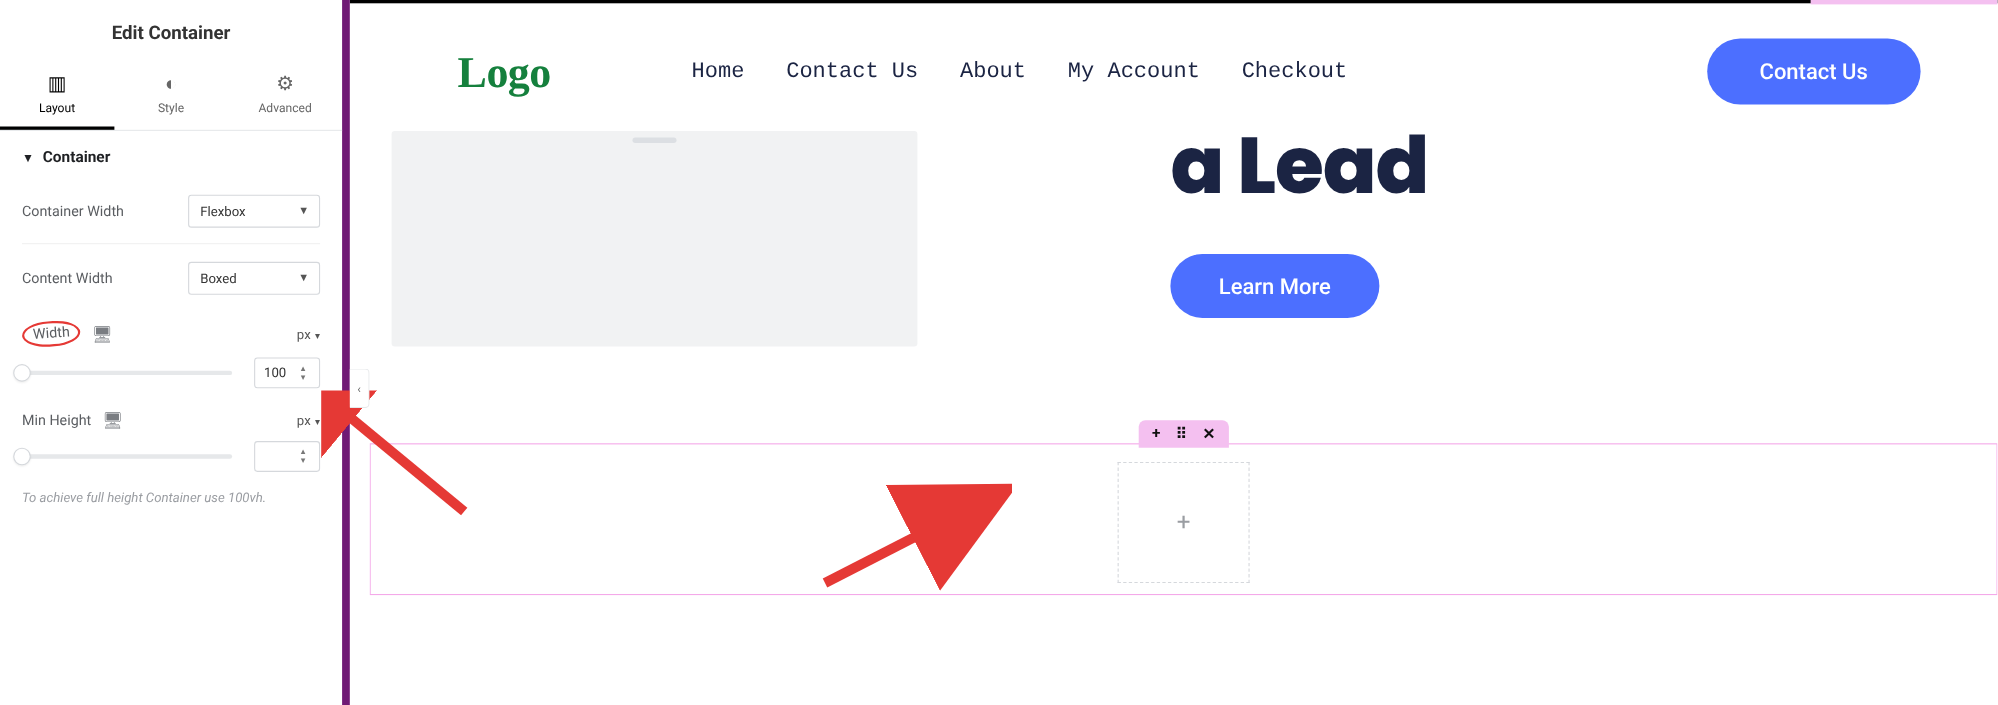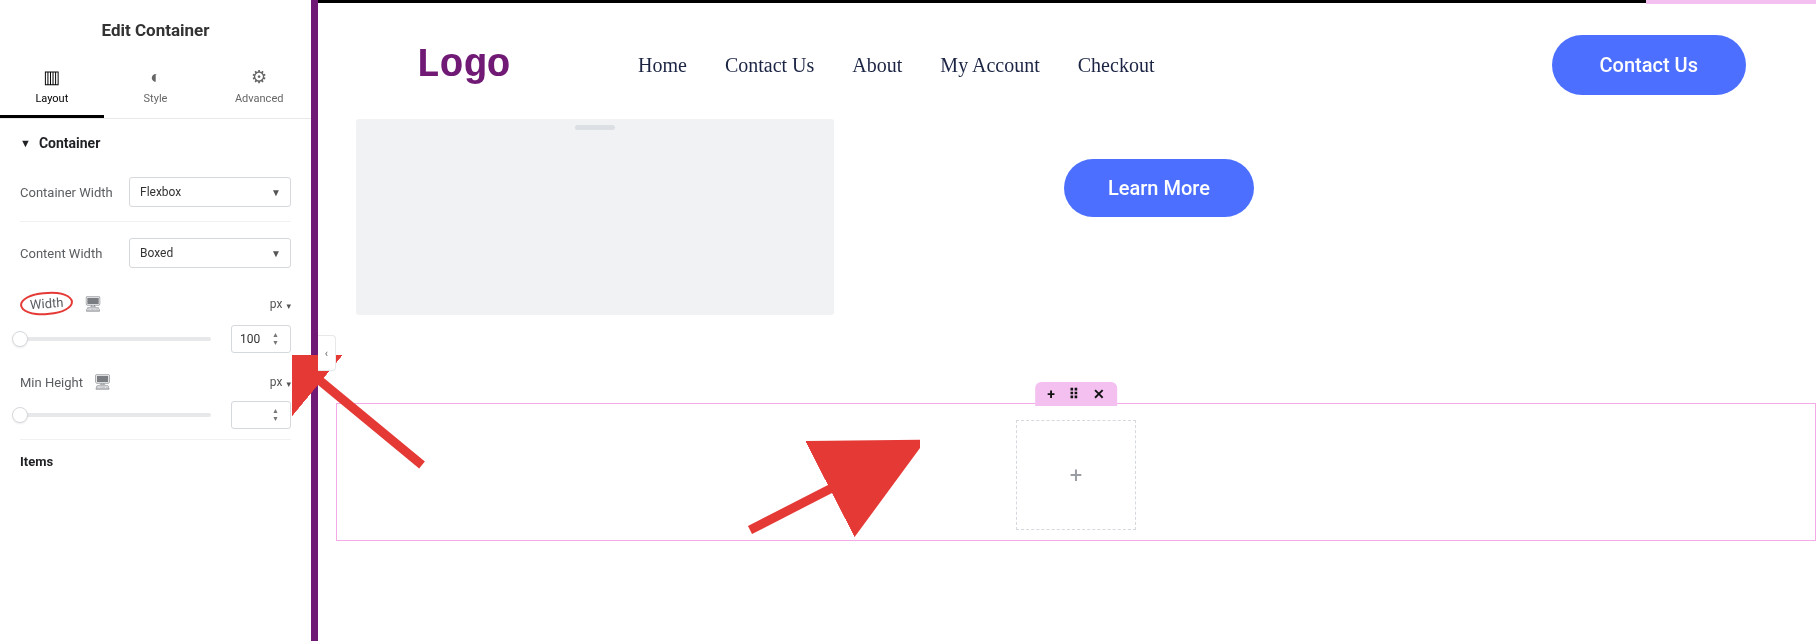--- a/index.html
+++ b/index.html
@@ -85,21 +85,21 @@
   }
   .row:last-of-type { border-bottom: none; }
   .row-label {
     font-size: 13px;
     color: #5a5d61;
     display: flex;
     align-items: center;
     gap: 8px;
   }
   .select {
-    width: 162px;
+    width: 120px;
     height: 30px;
     border: 1px solid #d5d8dc;
     border-radius: 3px;
     background: #fff;
     font-size: 12px;
     color: #333;
     padding: 0 26px 0 10px;
     display: flex;
     align-items: center;
     position: relative;
@@ -248,36 +248,36 @@
 
   
   .site-header {
     display: flex;
     align-items: center;
     gap: 38px;
     padding: 32px 70px 20px 80px;
     position: relative;
   }
   .logo {
-    font-family: Liberation Mono, monospace;
+    font-family: Liberation Serif, serif;
     font-weight: 800;
     font-size: 40px;
-    color: #701a75;
+    color: #15803d;
     letter-spacing: -0.5px;
   }
   .nav {
     display: flex;
     gap: 38px;
     margin-left: 90px;
   }
   .nav a {
     font-size: 20px;
     color: #1b2443;
     text-decoration: none;
-    font-family: Liberation Serif, serif;
+    font-family: Liberation Mono, monospace;
     cursor: pointer;
   }
   .cta {
     margin-left: auto;
     background: #4c6fff;
     color: #fff;
     font-size: 20px;
     font-weight: 500;
     padding: 18px 48px;
     border-radius: 40px;
@@ -470,22 +470,22 @@
       </div>
       <div class="num-input">
         <span></span>
         <span class="stepper">
             <span>▲</span>
             <span>▼</span>
           </span>
       </div>
     </div>
 
-
-    <div class="items-header">Items</div>
+    <div class="hint">To achieve full height Container use 100vh.</div>
+
   </div>
 </aside>
 
 <div class="collapse-tab">‹</div>
 
 <main class="canvas">
   <header class="site-header">
     <div class="logo">Logo</div>
     <nav class="nav">
       <a>Home</a>
@@ -493,20 +493,21 @@
       <a>About</a>
       <a>My Account</a>
       <a>Checkout</a>
     </nav>
     <div class="cta">Contact Us</div>
   </header>
 
   <div class="content-row">
     <div class="img-placeholder"></div>
     <div class="hero-text">
+      <div class="hero-heading">a Lead</div>
       <div class="learn-btn">Learn More</div>
     </div>
   </div>
 
   <div class="new-section">
     <div class="section-handle">
       <span class="handle-btn">+</span>
       <span class="handle-btn">⠿</span>
       <span class="handle-btn">✕</span>
     </div>

